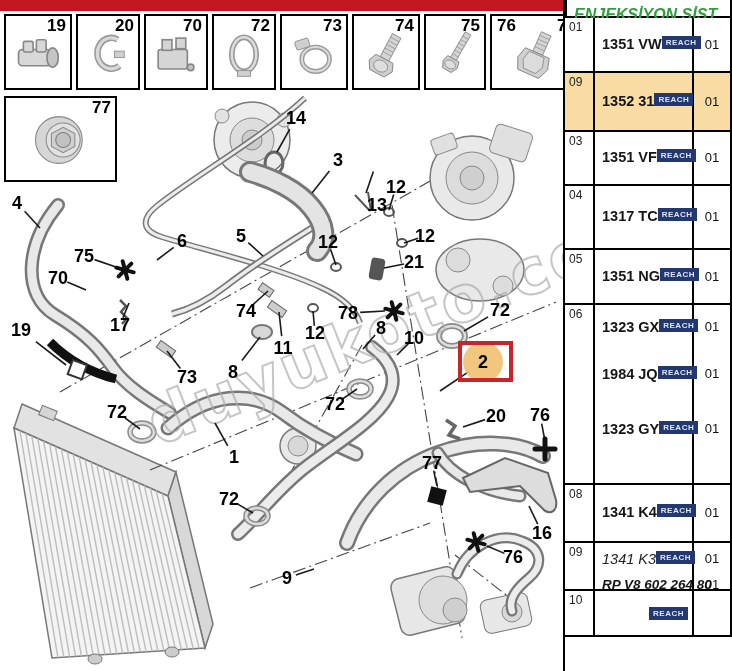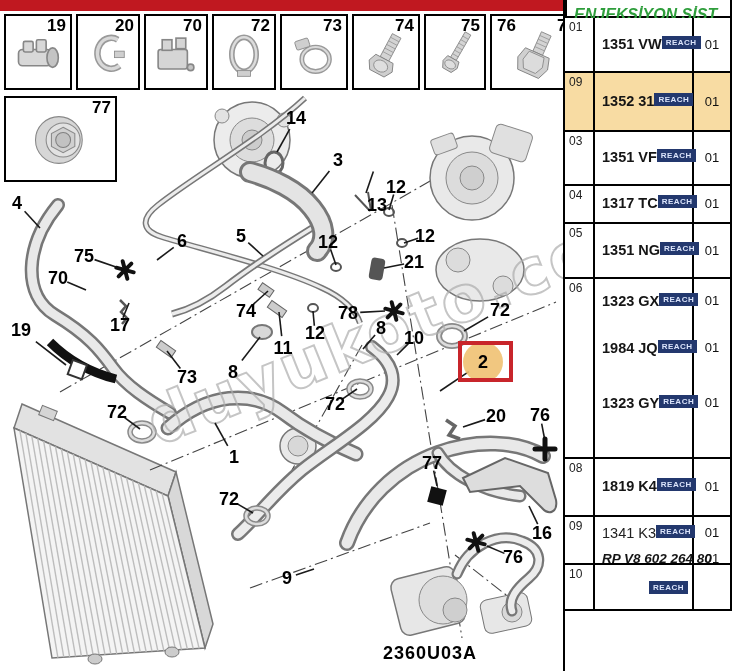--- a/index.html
+++ b/index.html
@@ -34,21 +34,21 @@
   .hdr1 b{font-weight:bold;}
   .hdr2{border:2px solid #000;border-top:none;height:18px;line-height:30px;padding-left:7px;font-style:italic;font-weight:bold;font-size:16px;white-space:nowrap;}
   .row{display:flex;border-bottom:2px solid #000;position:relative;background:#fff;}
   .idx{width:30px;border-right:2px solid #000;font-size:12px;padding:2px 0 0 4px;color:#222;flex:none;}
   .mid{width:99px;border-right:2px solid #000;position:relative;flex:none;}
   .qtyc{width:38px;position:relative;border-right:2px solid #000;flex:none;}
   .p-line{position:absolute;left:0;right:0;display:flex;align-items:flex-start;justify-content:space-between;padding:0 4px 0 7px;height:18px;}
   .q-line{position:absolute;left:0;right:0;text-align:center;font-size:13px;height:16px;color:#111;}
   .vcenter{top:50%;transform:translateY(-50%);}
   .p-part{font-weight:bold;font-size:14.5px;color:#151515;white-space:nowrap;}
-  .p-part.italic{font-weight:normal;color:#222;}
+  .p-part.italic{font-weight:normal;font-style:italic;color:#222;}
   .p-part.bolditalic{font-weight:bold;font-style:italic;font-size:13.5px;}
   .reach{font-size:8px;font-weight:bold;letter-spacing:.5px;padding:2px 4px 2px 4px;line-height:9px;flex:none;}
 </style>
 </head>
 <body>
 
 <div class="stage">
 
   <svg id="art" width="563" height="671" viewBox="0 0 563 671">
 
@@ -369,21 +369,20 @@
       <div class="callout" style="left: 432px; top: 463px;">77</div>
       <div class="callout" style="left: 542px; top: 533px;">16</div>
       <div class="callout" style="left: 513px; top: 557px;">76</div>
       <div class="callout" style="left: 117px; top: 412px;">72</div>
       <div class="callout" style="left: 234px; top: 457px;">1</div>
       <div class="callout" style="left: 229px; top: 499px;">72</div>
       <div class="callout" style="left: 287px; top: 578px;">9</div>
     </div>
 
   <div class="footer">
-    <span class="code">2360U03A</span>
   </div>
 
   <div class="ptable">
     <div class="hdr2" style="color: rgb(47, 158, 60);">ENJEKSİYON SİST</div>
     <div id="rows">
         <div class="row" style="height: 55px;">
           <div class="idx">01</div>
           <div class="mid">
             <div class="p-line vcenter">
               <span class="p-part">1351 VW</span>
@@ -411,21 +410,21 @@
           <div class="mid">
             <div class="p-line vcenter">
               <span class="p-part">1351 VF</span>
               <span class="reach" style="background: rgb(35, 56, 110); color: rgb(219, 228, 251);">REACH</span>
             </div>
           </div>
           <div class="qtyc">
             <div class="q-line vcenter">01</div>
           </div>
         </div>
-        <div class="row" style="height: 38px;">
+        <div class="row" style="height: 64px;">
           <div class="idx">04</div>
           <div class="mid">
             <div class="p-line vcenter">
               <span class="p-part">1317 TC</span>
               <span class="reach" style="background: rgb(35, 56, 110); color: rgb(219, 228, 251);">REACH</span>
             </div>
           </div>
           <div class="qtyc">
             <div class="q-line vcenter">01</div>
           </div>
@@ -461,21 +460,21 @@
           <div class="qtyc">
             <div class="q-line" style="top: 14px;">01</div>
             <div class="q-line" style="top: 61px;">01</div>
             <div class="q-line" style="top: 116px;">01</div>
           </div>
         </div>
         <div class="row" style="height: 58px;">
           <div class="idx">08</div>
           <div class="mid">
             <div class="p-line vcenter">
-              <span class="p-part">1819 K4</span>
+              <span class="p-part">1341 K4</span>
               <span class="reach" style="background: rgb(35, 56, 110); color: rgb(219, 228, 251);">REACH</span>
             </div>
           </div>
           <div class="qtyc">
             <div class="q-line vcenter">01</div>
           </div>
         </div>
         <div class="row" style="height: 48px;">
           <div class="idx">09</div>
           <div class="mid">

